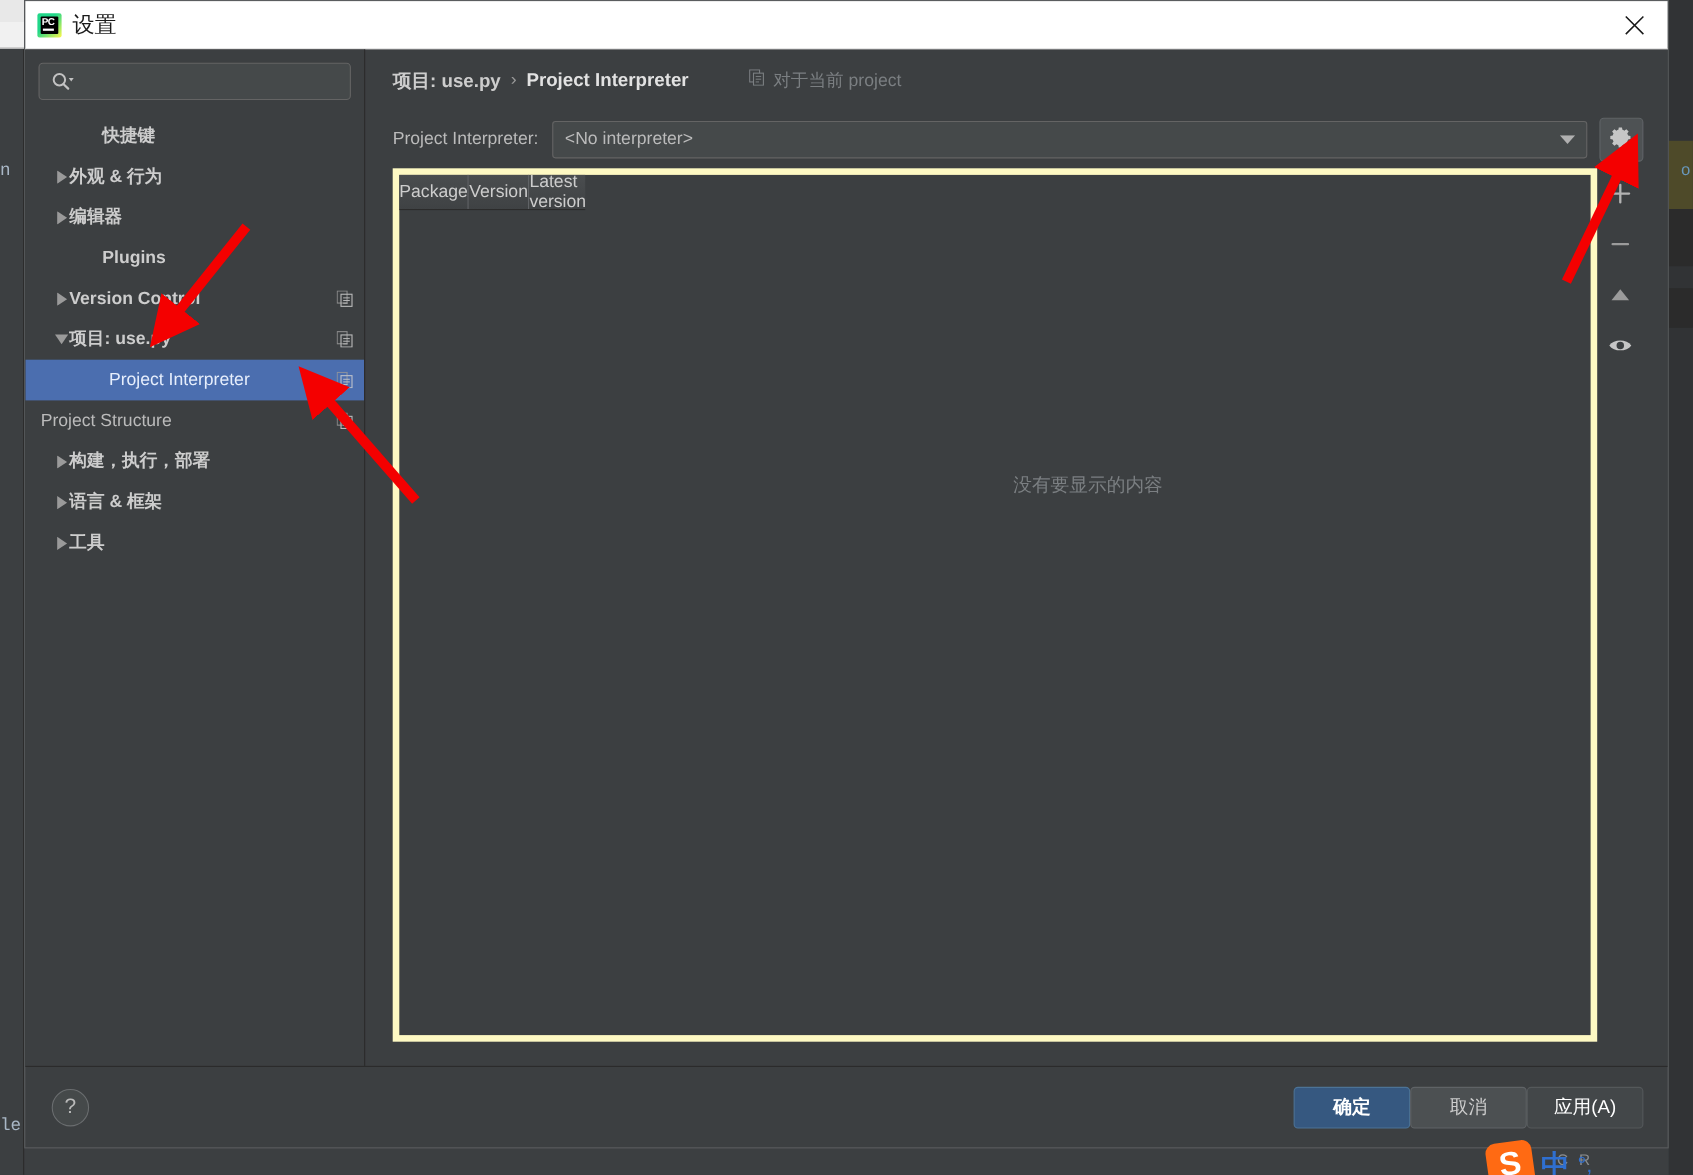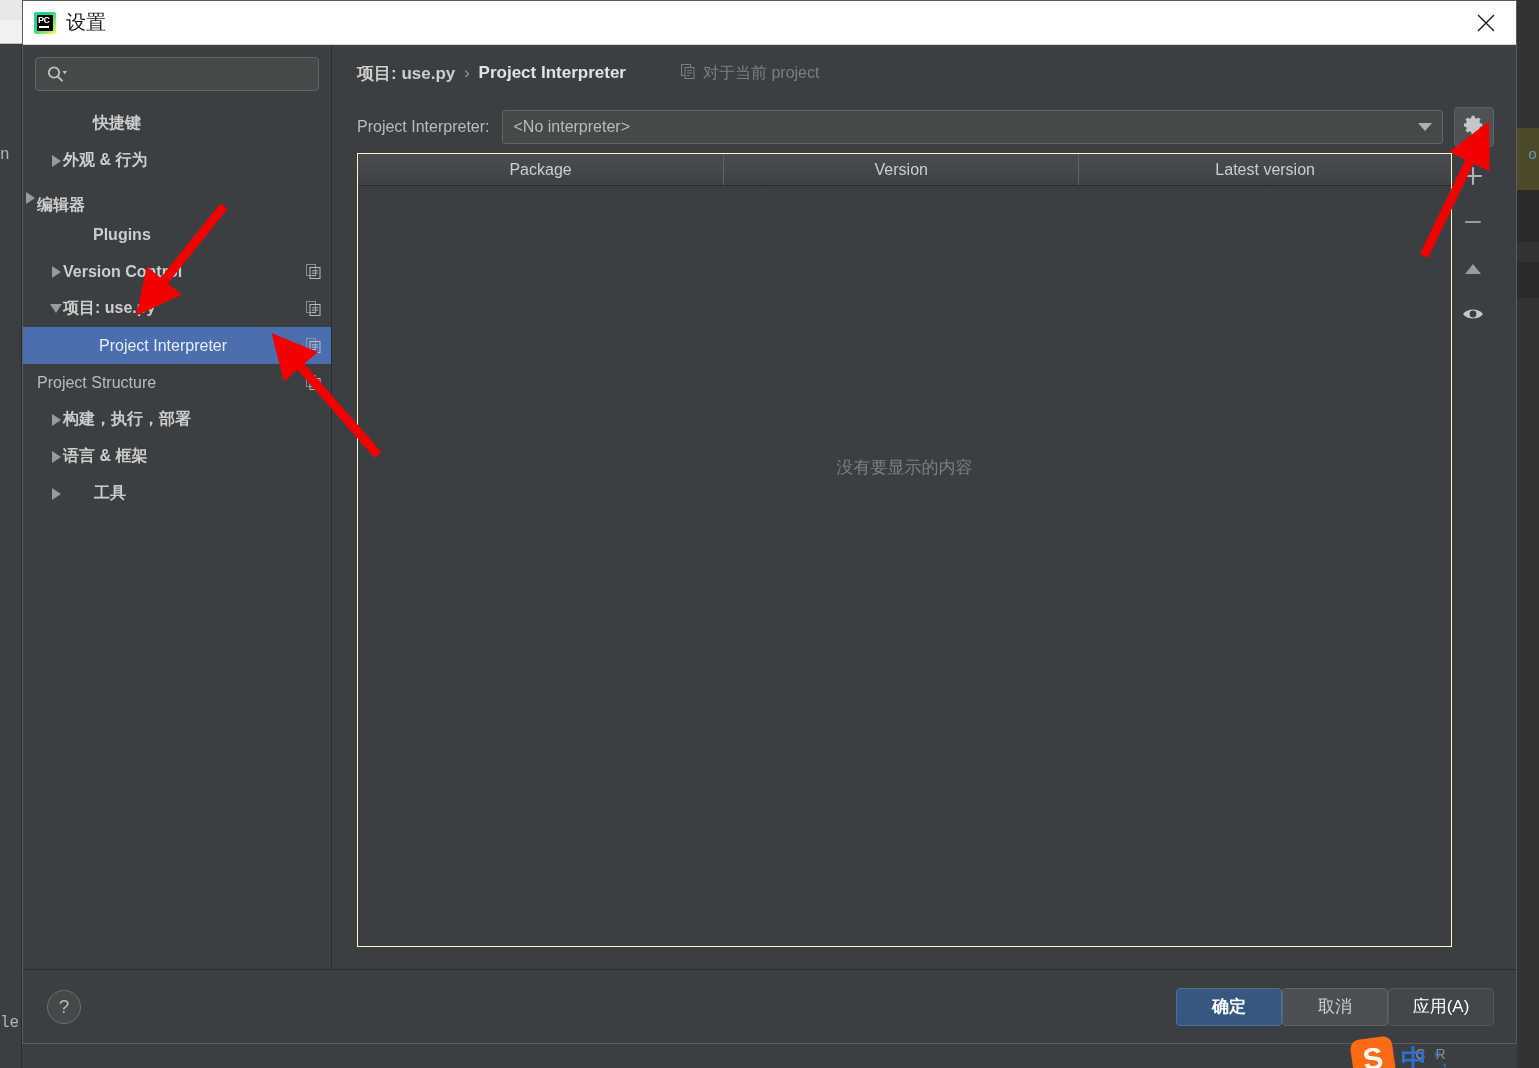--- a/index.html
+++ b/index.html
@@ -318,24 +318,24 @@
 
   
   #table-area {
     flex: 1 1 auto;
     display: flex;
     min-height: 0;
     padding-bottom: 22px;
   }
   #table-box {
     flex: 1 1 auto;
-    border: 1px solid #fef9c3;
+    border: 6px solid #fef9c3;
     background: #3c3f41;
     display: flex;
-    flex-direction: column;
+    flex-direction: row;
     min-width: 0;
     position: relative;
     justify-content: center;
   }
   #table-head {
     height: 32px;
     flex: 0 0 32px;
     display: flex;
     background: linear-gradient(#4a4d4f, #3f4244);
     border-bottom: 1px solid #2b2b2b;
@@ -532,21 +532,21 @@
             <span class="tree-label bold">快捷键</span>
           </div>
           <div class="tree-item" style="padding-left: 26px;">
             <span class="tree-arrow">
               <svg width="11" height="12" viewBox="0 0 11 12">
                 <path d="M1 0 L10 6 L1 12 Z" fill="#9a9a9a"></path>
               </svg>
             </span>
             <span class="tree-label bold">外观 &amp; 行为</span>
           </div>
-          <div class="tree-item" style=" align-items: flex-end;">
+          <div class="tree-item" style="padding-left: 26px;">
             <span class="tree-arrow">
               <svg width="11" height="12" viewBox="0 0 11 12">
                 <path d="M1 0 L10 6 L1 12 Z" fill="#9a9a9a"></path>
               </svg>
             </span>
             <span class="tree-label bold">编辑器</span>
           </div>
           <div class="tree-item" style="padding-left: 56px;">
             <span class="tree-arrow"></span>
             <span class="tree-label bold">Plugins</span>
@@ -612,21 +612,21 @@
             <span class="tree-label bold">构建，执行，部署</span>
           </div>
           <div class="tree-item" style="padding-left: 26px;">
             <span class="tree-arrow">
               <svg width="11" height="12" viewBox="0 0 11 12">
                 <path d="M1 0 L10 6 L1 12 Z" fill="#9a9a9a"></path>
               </svg>
             </span>
             <span class="tree-label bold">语言 &amp; 框架</span>
           </div>
-          <div class="tree-item" style="padding-left: 26px; gap: 31px;">
+          <div class="tree-item" style="padding-left: 26px;">
             <span class="tree-arrow">
               <svg width="11" height="12" viewBox="0 0 11 12">
                 <path d="M1 0 L10 6 L1 12 Z" fill="#9a9a9a"></path>
               </svg>
             </span>
             <span class="tree-label bold">工具</span>
           </div>
         </div>
     </div>
 

